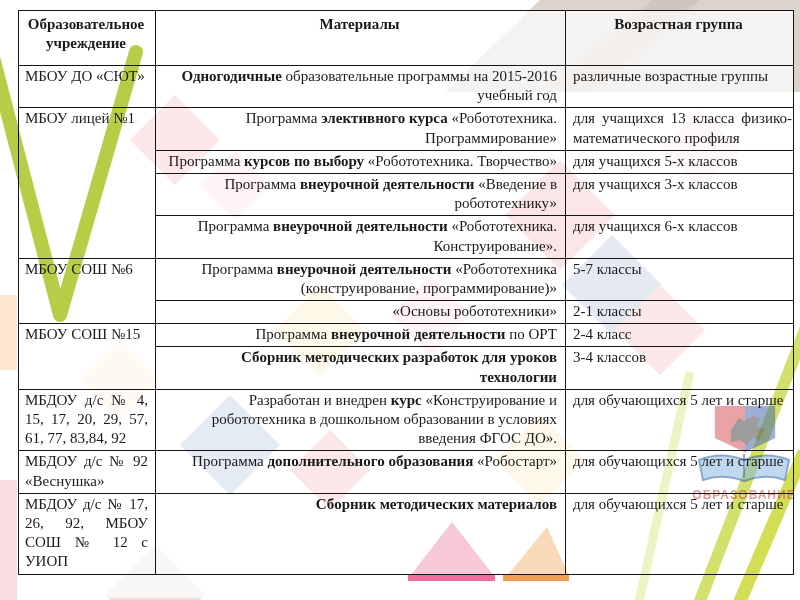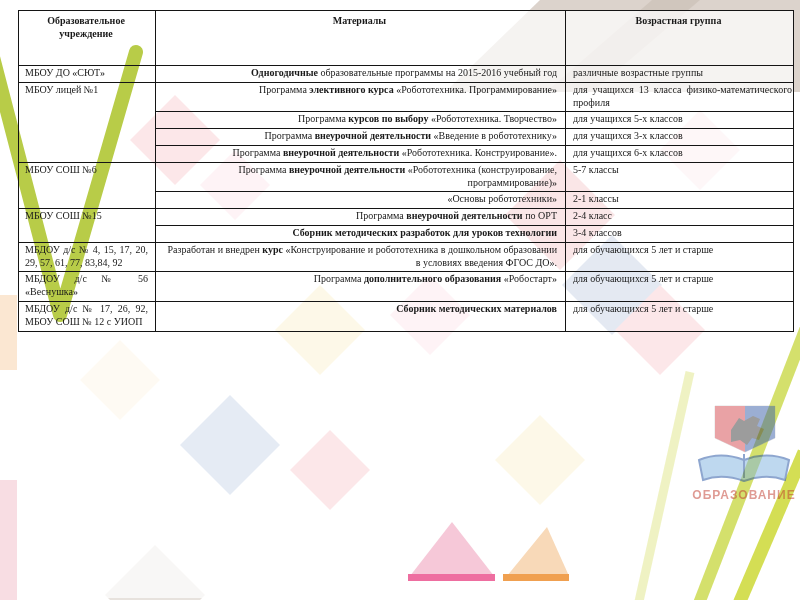--- a/index.html
+++ b/index.html
@@ -7,21 +7,21 @@
   .slide{position:relative;width:800px;height:600px;background:#ffffff;}
   svg.bg{position:absolute;left:0;top:0;z-index:0;}
   table.materials{
     position:absolute;left:18px;top:10px;width:775px;z-index:1;
     border-collapse:collapse;table-layout:fixed;background:transparent;
   }
   th,td{
     border:1.5px solid #141414;
     padding:1px 8px 2px 6px;
     vertical-align:top;
-    font-size:10px;line-height:1.28;color:#1a1a1a;
+    font-size:15px;line-height:1.28;color:#1a1a1a;
     overflow:hidden;
   }
   th{font-weight:bold;text-align:center;height:48px;padding-top:4px;}
   td.inst{text-align:justify;padding-right:7px;}
   td.mat{text-align:right;}
   td.age{text-align:justify;padding-left:7px;padding-right:1px;}
   .wm-label{font-family:"Liberation Sans","DejaVu Sans",sans-serif;font-weight:bold;letter-spacing:1px;}
 </style>
 </head>
 <body>
@@ -139,21 +139,21 @@
       <tr>
         <td class="mat"><span></span><b>Сборник методических разработок для уроков технологии</b><span></span></td>
         <td class="age">3-4 классов</td>
       </tr>
       <tr>
         <td class="inst">МБДОУ д/с № 4, 15, 17, 20, 29, 57, 61, 77, 83,84, 92</td>
         <td class="mat"><span>Разработан и внедрен </span><b>курс</b><span> «Конструирование и робототехника в дошкольном образовании в условиях введения ФГОС ДО».</span></td>
         <td class="age">для обучающихся 5 лет и старше</td>
       </tr>
       <tr>
-        <td class="inst">МБДОУ д/с № 56 «Веснушка»</td>
+        <td class="inst">МБДОУ д/с № 92 «Веснушка»</td>
         <td class="mat"><span>Программа </span><b>дополнительного образования</b><span> «Робостарт»</span></td>
         <td class="age">для обучающихся 5 лет и старше</td>
       </tr>
       <tr>
         <td class="inst">МБДОУ д/с № 17, 26, 92, МБОУ СОШ № 12 с УИОП</td>
         <td class="mat"><span></span><b>Сборник методических материалов</b><span></span></td>
         <td class="age">для обучающихся 5 лет и старше</td>
       </tr>
     </tbody>
   </table>

